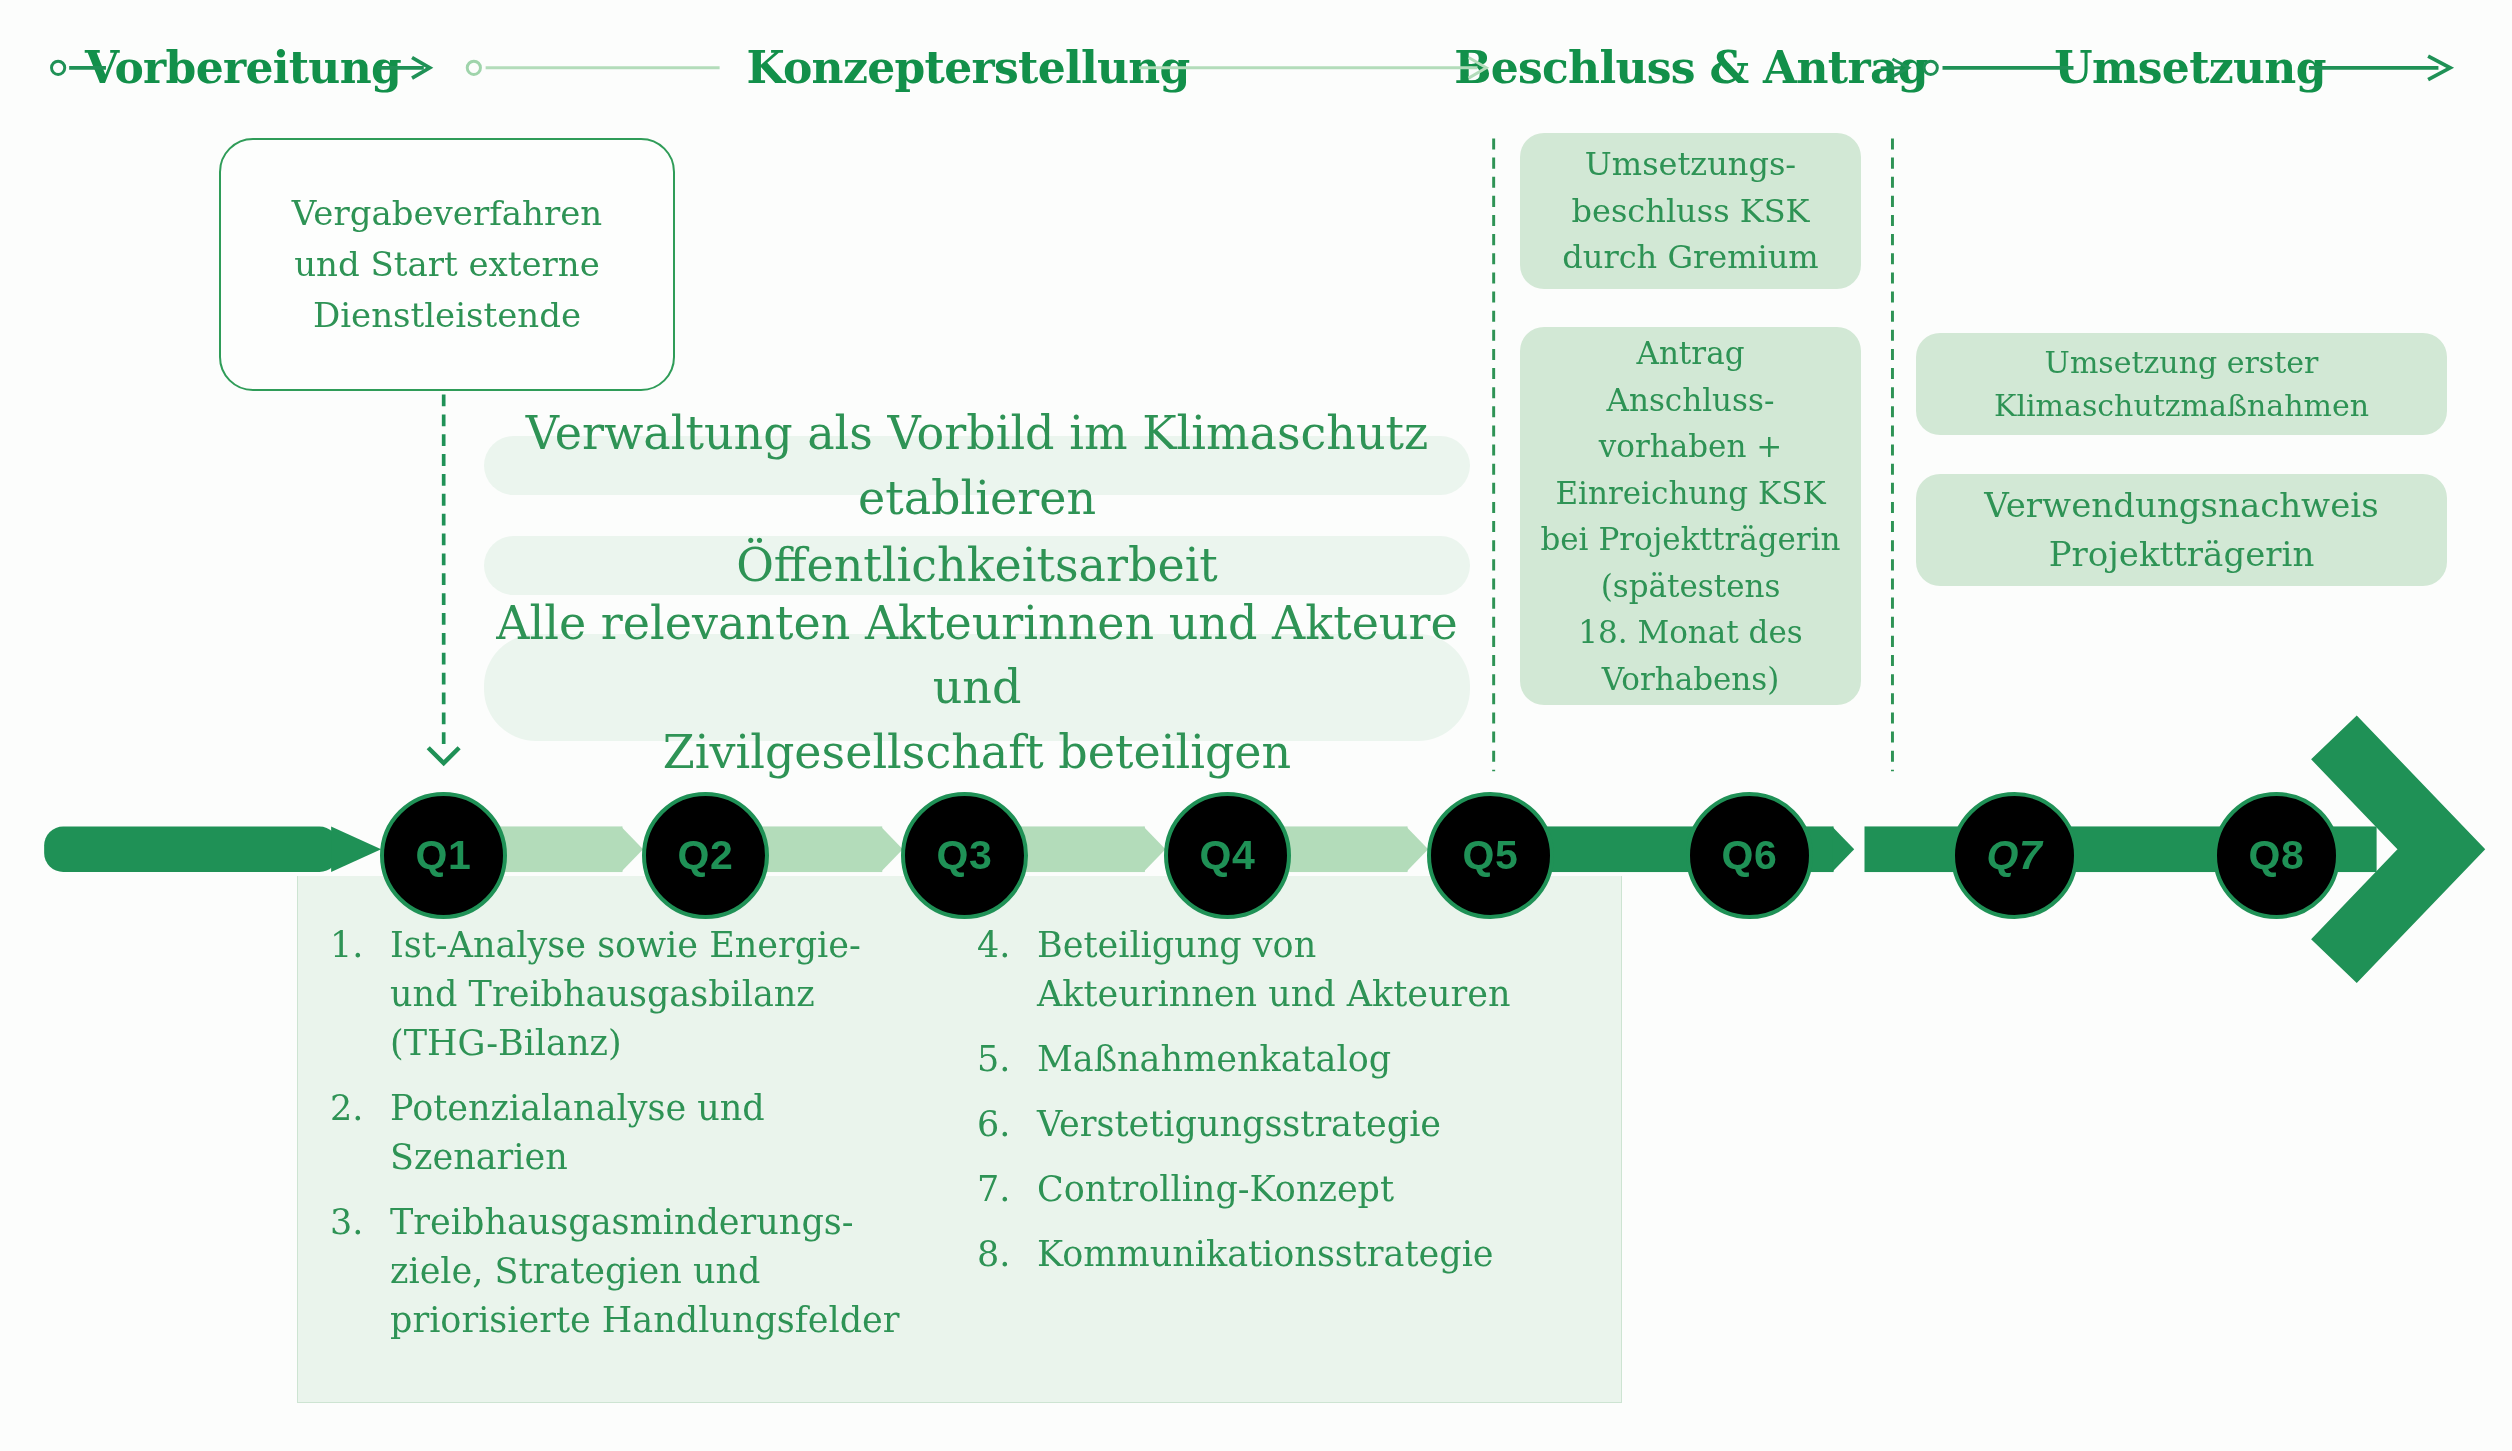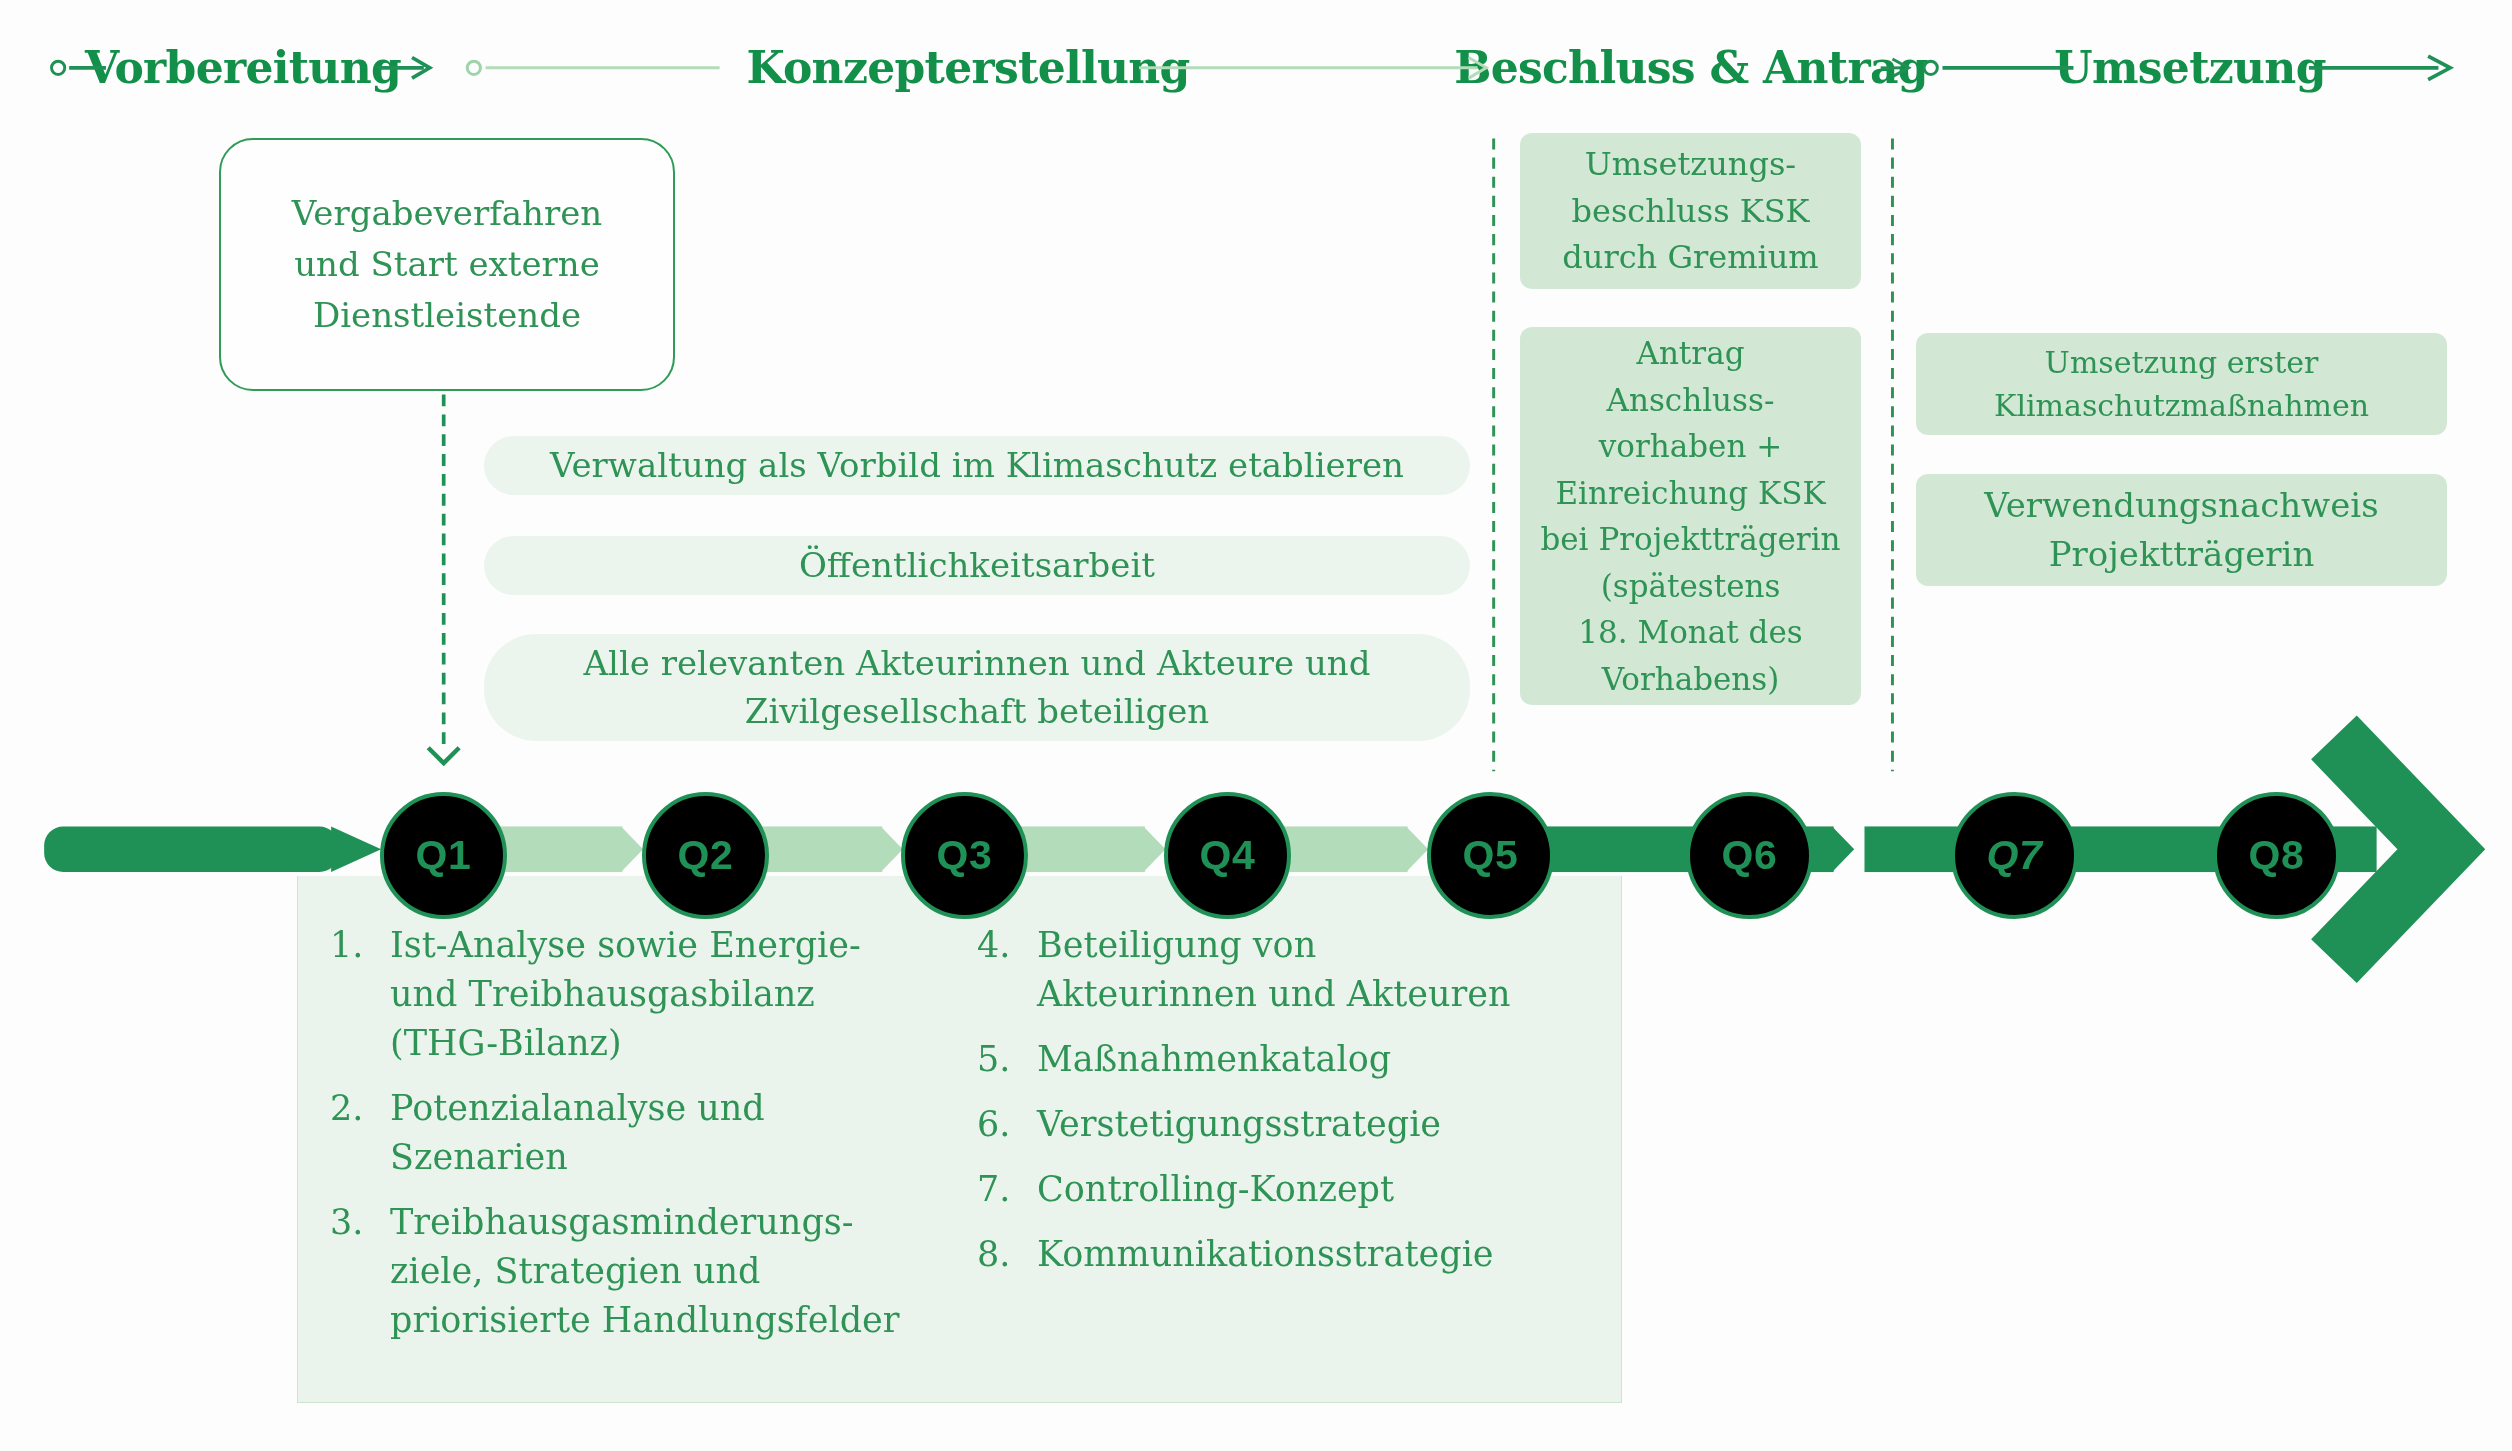--- a/index.html
+++ b/index.html
@@ -31,30 +31,30 @@
   .callout .txt{
     font-size:34px;line-height:1.5;color:#2e9355;text-align:center;
     white-space:pre-line;
   }
 
   
   .pill{
     position:absolute;left:484px;width:986px;
     background:#ebf5ee;
     display:flex;align-items:center;justify-content:center;
-    color:#2e9355;font-size:34px;text-align:center;line-height:1.4;
+    color:#2e9355;font-size:46px;text-align:center;line-height:1.4;
     white-space:pre-line;box-sizing:border-box;
   }
   #pill-0{top:436px;height:59px;border-radius:35px;}
   #pill-1{top:536px;height:59px;border-radius:35px;}
   #pill-2{top:634px;height:107px;border-radius:52px;}
 
   
   .gbox{
-    position:absolute;background:#d2e8d5;border-radius:12px;
+    position:absolute;background:#d2e8d5;border-radius:24px;
     display:flex;align-items:center;justify-content:center;
     color:#2e9355;text-align:center;white-space:pre-line;
     box-sizing:border-box;
   }
   #dbox-0{left:1520px;top:133px;width:341px;height:156px;font-size:32px;line-height:1.45;}
   #dbox-1{left:1520px;top:327px;width:341px;height:378px;font-size:31px;line-height:1.5;}
   #ibox-0{left:1916px;top:333px;width:531px;height:102px;font-size:30px;line-height:1.45;}
   #ibox-1{left:1916px;top:474px;width:531px;height:112px;font-size:34px;line-height:1.45;}
 
   

